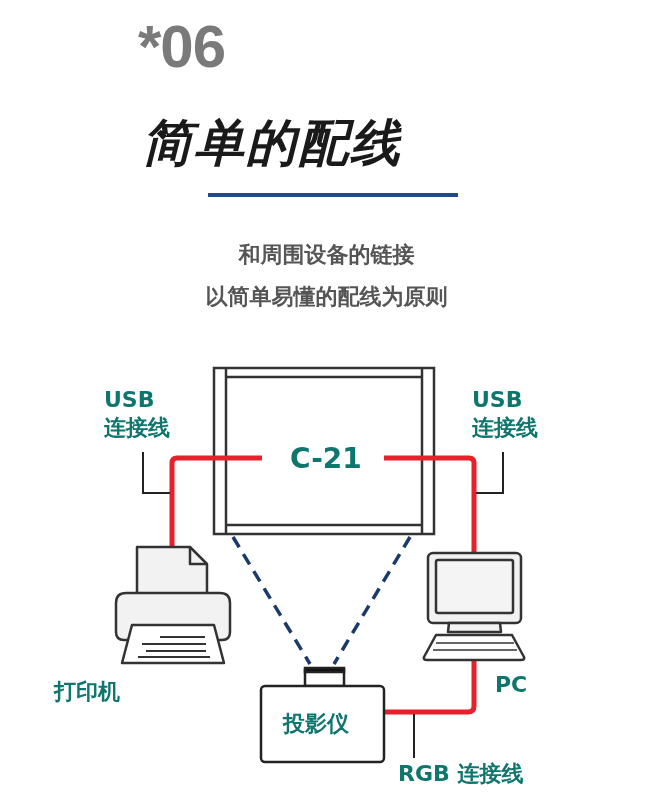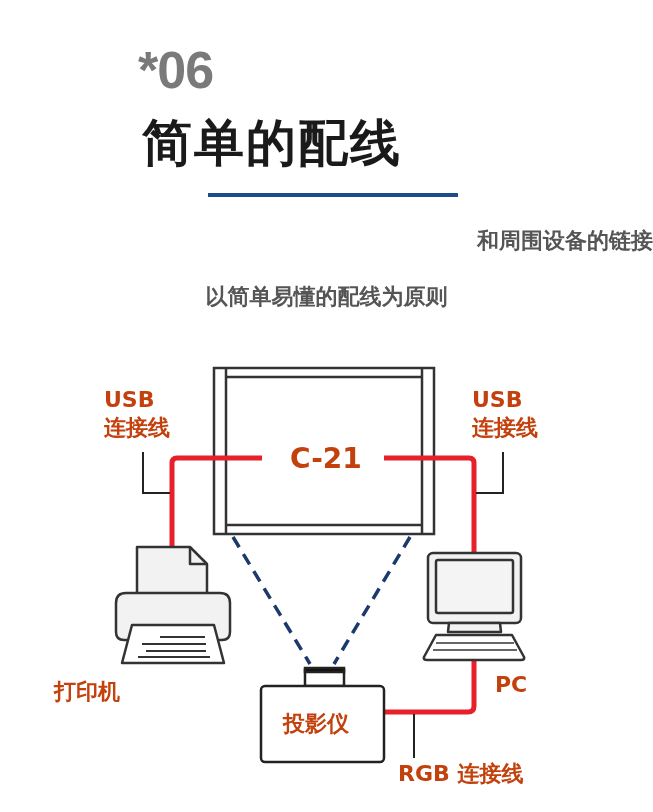--- a/index.html
+++ b/index.html
@@ -1,24 +1,24 @@
 <!DOCTYPE html>
 <html><head>
 <meta charset="utf-8">
 <style>
   html,body{margin:0;padding:0;background:#fff;}
   body{width:653px;height:812px;position:relative;overflow:hidden;font-family:"DejaVu Sans","Liberation Sans",sans-serif;}
-  .num{position:absolute;left:138px;top:12px;font-size:52px;font-weight:bold;color:#7a7a7a;letter-spacing:-1px;font-family:"Liberation Sans","DejaVu Sans",sans-serif;margin-top:28px;}
-  .title{position:absolute;left:0;width:544px;top:110px;text-align:center;font-size:50px;font-weight:bold;color:#1a1a1a;letter-spacing:2px;}
+  .num{position:absolute;left:138px;top:12px;font-size:60px;font-weight:bold;color:#7a7a7a;letter-spacing:-1px;font-family:"Liberation Sans","DejaVu Sans",sans-serif;}
+  .title{position:absolute;left:0;width:544px;top:110px;text-align:center;font-size:50px;font-weight:bold;color:#1a1a1a;letter-spacing:2px;font-style:italic;}
   .rule{position:absolute;left:208px;top:193px;width:250px;height:4px;background:#1f4a8c;}
   .sub{position:absolute;left:0;width:653px;text-align:center;font-size:22px;font-weight:bold;color:#555;}
-  .sub1{top:226px;text-align:right;}
+  .sub1{top:240px;}
   .sub2{top:262px;margin-top:20px;}
   svg{position:absolute;left:0;top:0;}
-  .lbl{position:absolute;font-size:22px;font-weight:bold;color:#c2410c;line-height:28px;}
+  .lbl{position:absolute;font-size:22px;font-weight:bold;color:#0f766e;line-height:28px;}
 </style>
 </head>
 <body>
 
 <div class="num">*06</div>
 <div class="title">简单的配线</div>
 <div class="rule"></div>
 <div class="sub sub1">和周围设备的链接</div>
 <div class="sub sub2">以简单易懂的配线为原则</div>
 

